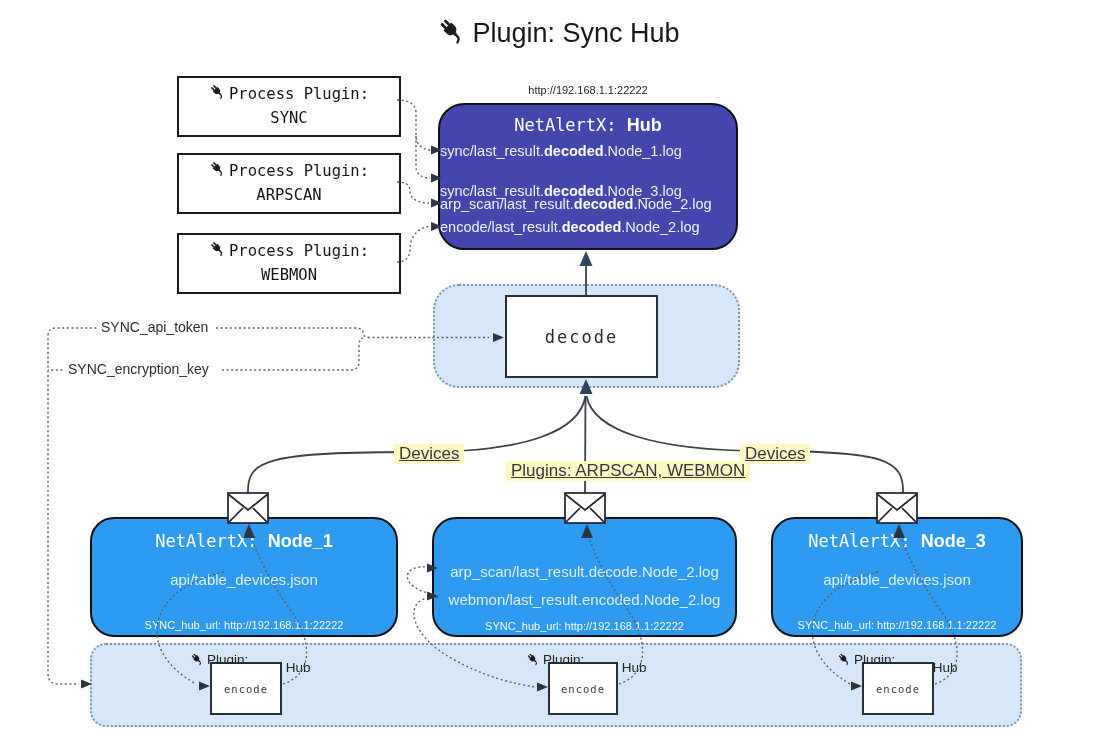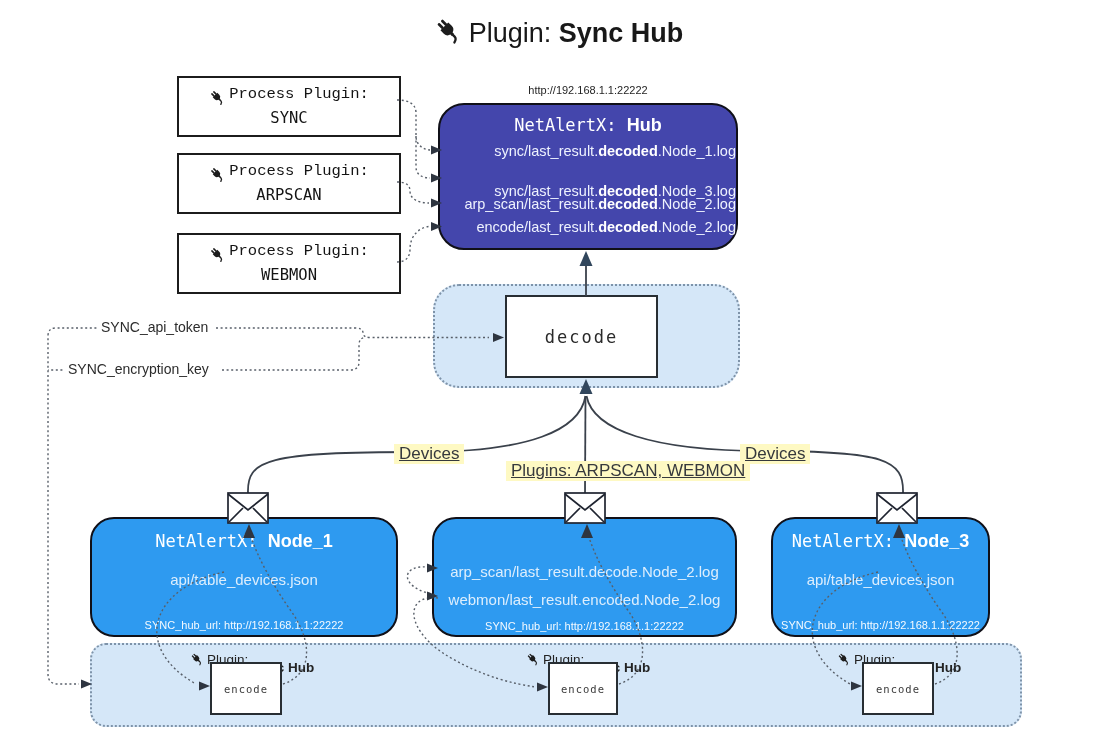--- a/index.html
+++ b/index.html
@@ -2,35 +2,35 @@
 <html><head>
 <meta charset="utf-8">
 <style>
   html,body{margin:0;padding:0;background:#fff;}
   #stage{position:relative;width:1117px;height:754px;background:#ffffff;overflow:hidden;
          font-family:"Liberation Sans",sans-serif;color:#1e1e1e;}
   .abs{position:absolute;}
   
   .main-title{left:0;right:0;top:16px;text-align:center;font-size:27px;color:#181818;}
   .main-title .ti{display:inline-block;width:31px;height:31px;vertical-align:-5px;margin-right:4px;}
-  .bold{font-weight:bold;margin-top:16px;}
+  .bold{font-weight:normal;margin-top:16px;}
   
   .pbox{left:177px;width:220px;height:57px;background:#fff;border:2px solid #1c1c1c;
         display:flex;flex-direction:column;align-items:center;justify-content:center;
         font-family:"DejaVu Sans Mono",monospace;font-size:15.5px;color:#141414;line-height:1.5;}
-  .pbox .pl1{display:flex;align-items:flex-end;font-family:Liberation Mono, monospace;}
+  .pbox .pl1{display:flex;align-items:flex-start;}
   .pbox .pi{width:18px;height:18px;margin-right:2px;}
   
   .hub-url{left:438px;width:300px;top:84px;text-align:center;font-size:11px;color:#1f1f1f;}
   .hub{left:438px;top:103px;width:300px;height:147px;background:#4446ac;border:2.5px solid #101018;
        border-radius:26px;box-sizing:border-box;}
   .hub-title{left:0;right:0;top:10px;text-align:center;color:#fff;
              font-family:"DejaVu Sans Mono",monospace;font-size:17px;}
   .hub-title .bname,.node-title .bname{font-family:"Liberation Sans",sans-serif;font-weight:bold;font-size:18px;margin-top:44px;}
-  .hrow{left:0;right:0;text-align:right;color:#eef2fe;font-size:14.5px;white-space:nowrap;}
+  .hrow{left:0;right:0;text-align:left;color:#eef2fe;font-size:14.5px;white-space:nowrap;}
   .hrow b{color:#ffffff;}
   
   .softbox{background:#d5e7f8;border:2px dotted #7e93a9;box-sizing:border-box;}
   .decode-wrap{left:433px;top:284px;width:307px;height:104px;border-radius:26px;}
   .iobox{background:#fff;border:2px solid #282e33;box-sizing:border-box;display:flex;
          align-items:center;justify-content:center;font-family:"DejaVu Sans Mono",monospace;color:#2a2a2a;}
   .decode-box{left:505px;top:295px;width:153px;height:83px;font-size:17px;letter-spacing:2px;}
   .encode-box{top:662px;width:72px;height:53px;font-size:10.5px;letter-spacing:1px;color:#3a3a3a;}
   
   .linelabel{background:#fff;padding:0 4px;font-size:14px;color:#2c2c2c;white-space:nowrap;z-index:6;}
@@ -123,21 +123,21 @@
     <div class="abs node" style="left:90px;width:308px;">
       <div class="abs node-title"><span>NetAlertX:</span> <span class="bname">Node_1</span></div>
       <div class="abs nrow" style="top:52px;">api/table_devices.json</div>
       <div class="abs nurl" style="top:100px;">SYNC_hub_url: http://192.168.1.1:22222</div>
     </div>
     <div class="abs node" style="left:432px;width:305px;">
       <div class="abs nrow" style="top:44px;">arp_scan/last_result.decode.Node_2.log</div>
       <div class="abs nrow" style="top:72px;">webmon/last_result.encoded.Node_2.log</div>
       <div class="abs nurl" style="top:101px;">SYNC_hub_url: http://192.168.1.1:22222</div>
     </div>
-    <div class="abs node" style="left:771px;width:219px;">
+    <div class="abs node" style="left:771px;width:252px;">
       <div class="abs node-title"><span>NetAlertX:</span> <span class="bname">Node_3</span></div>
       <div class="abs nrow" style="top:52px;">api/table_devices.json</div>
       <div class="abs nurl" style="top:100px;">SYNC_hub_url: http://192.168.1.1:22222</div>
     </div>
 
     <div class="abs softbox band"></div>
     <div class="abs bandlabel" style="left:190px;">
       <span class="pi"><svg viewBox="0 0 24 24" width="15" height="15">
             <use href="#plug"></use>
           </svg></span><span>Plugin:</span>&nbsp;<span class="bold">Sync Hub</span>

